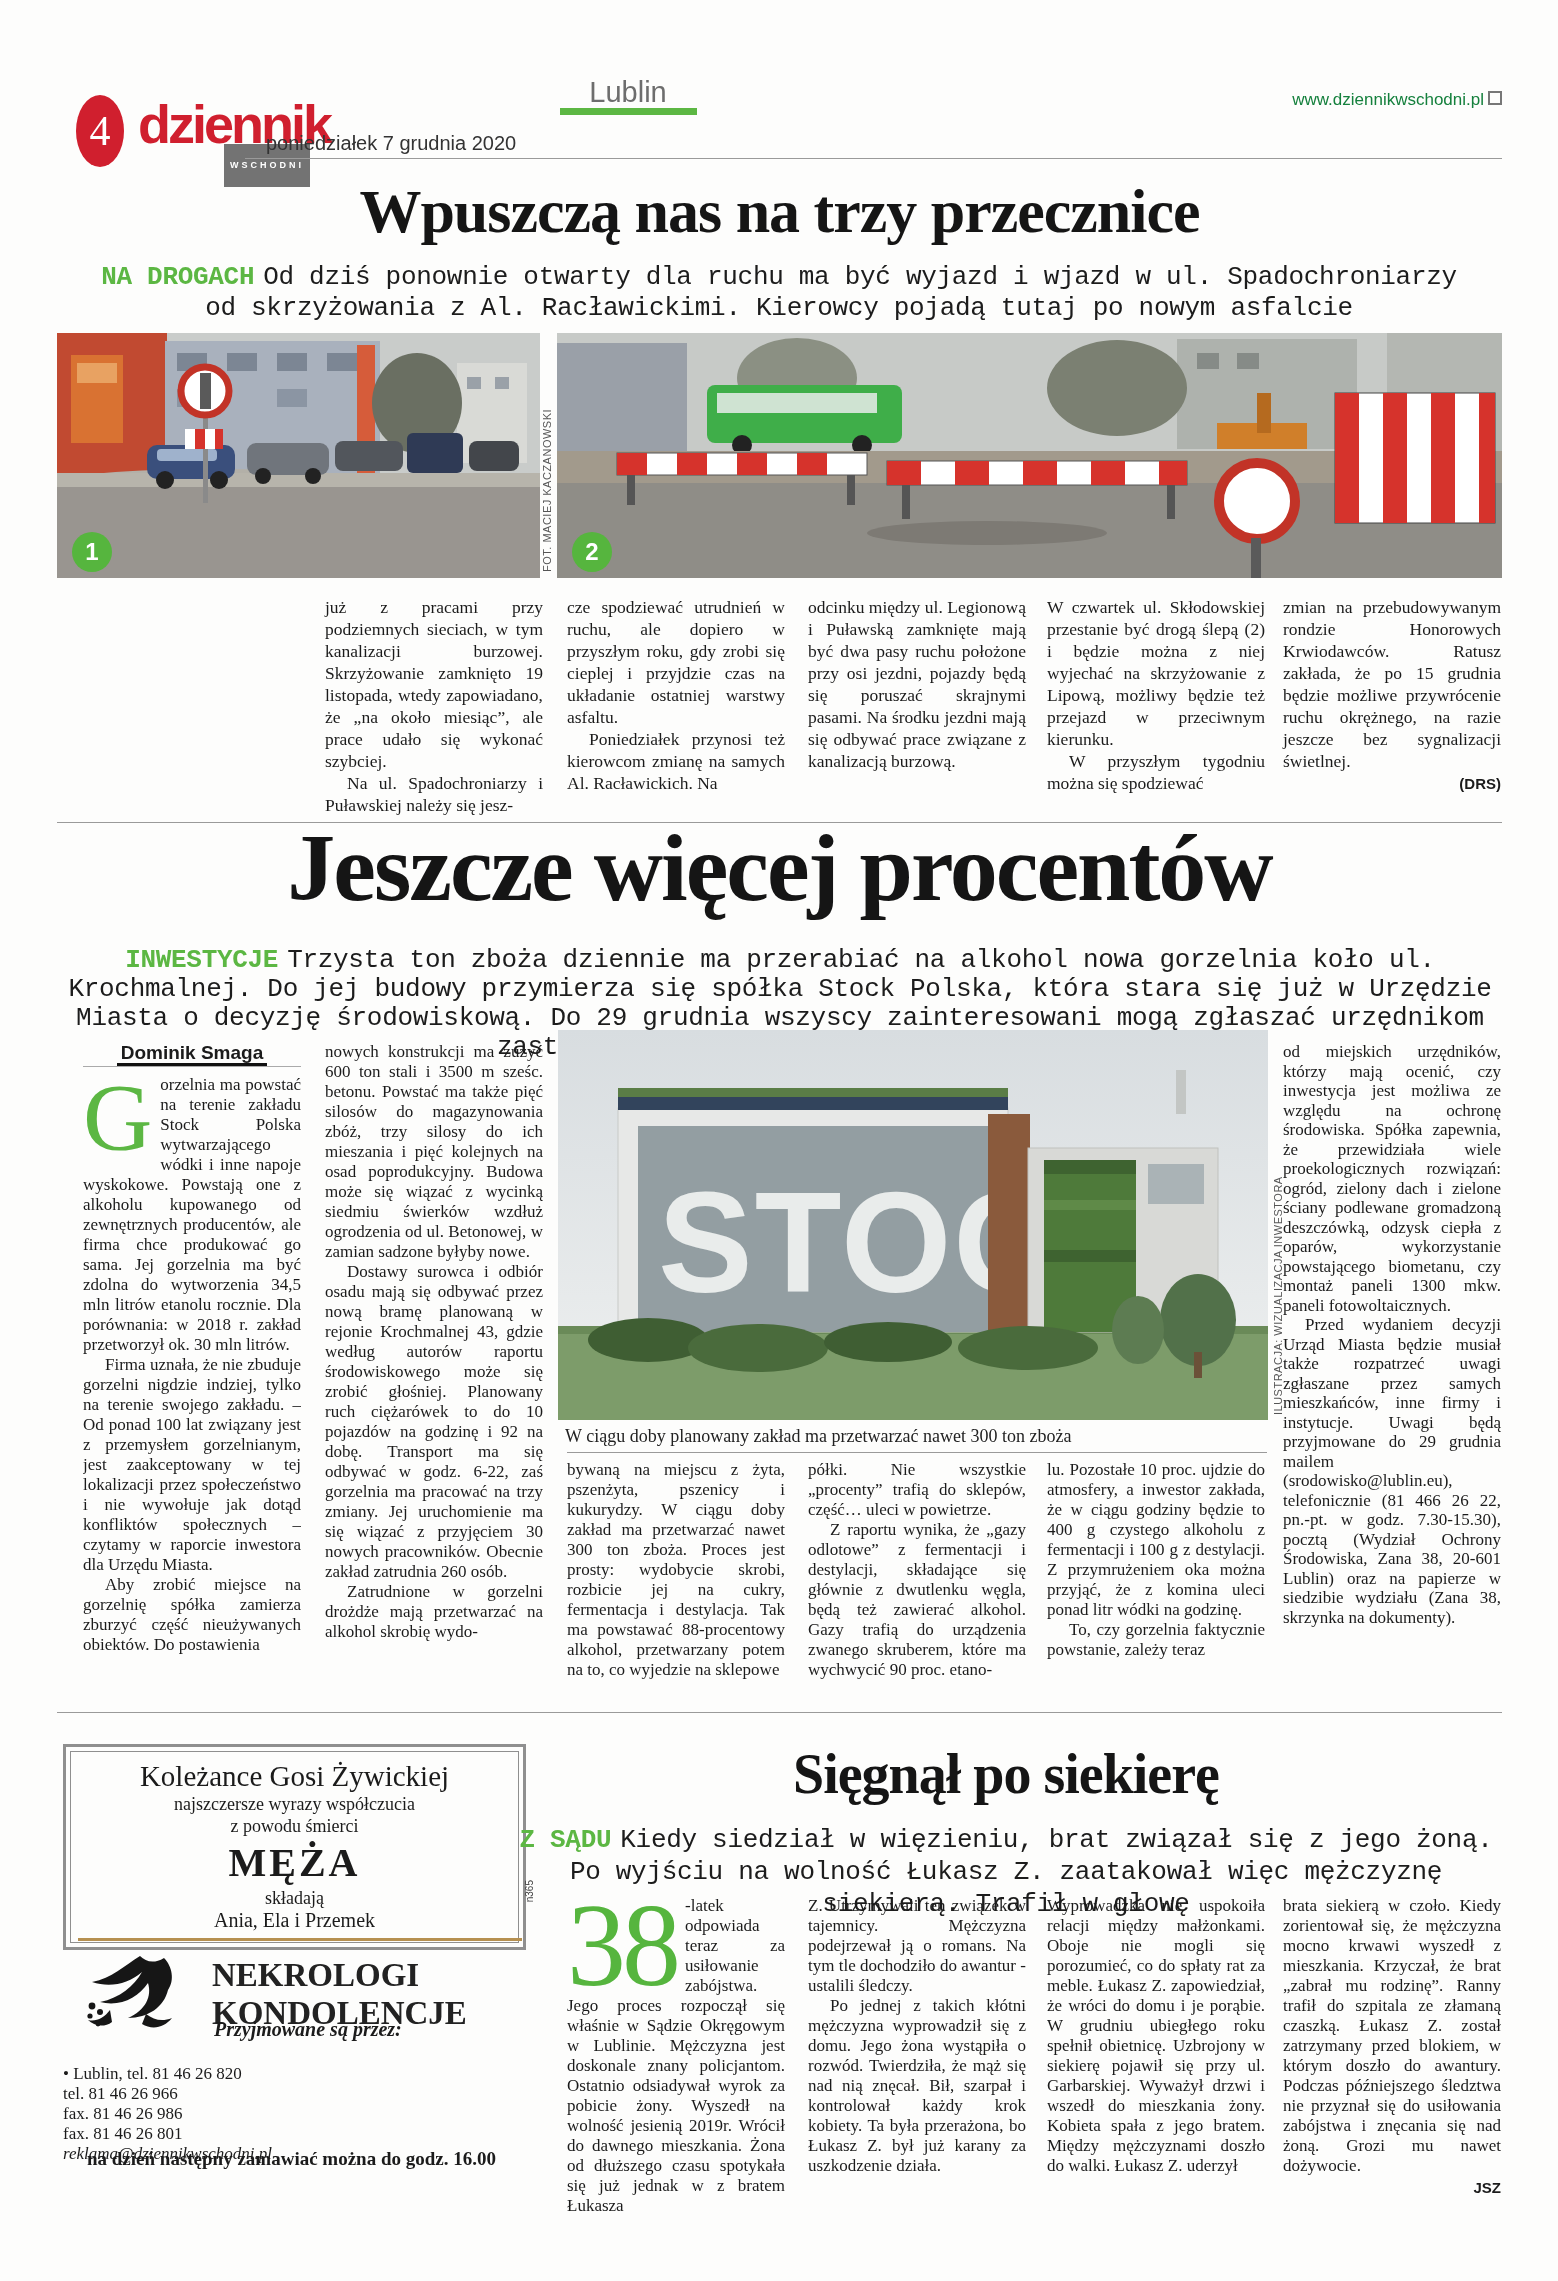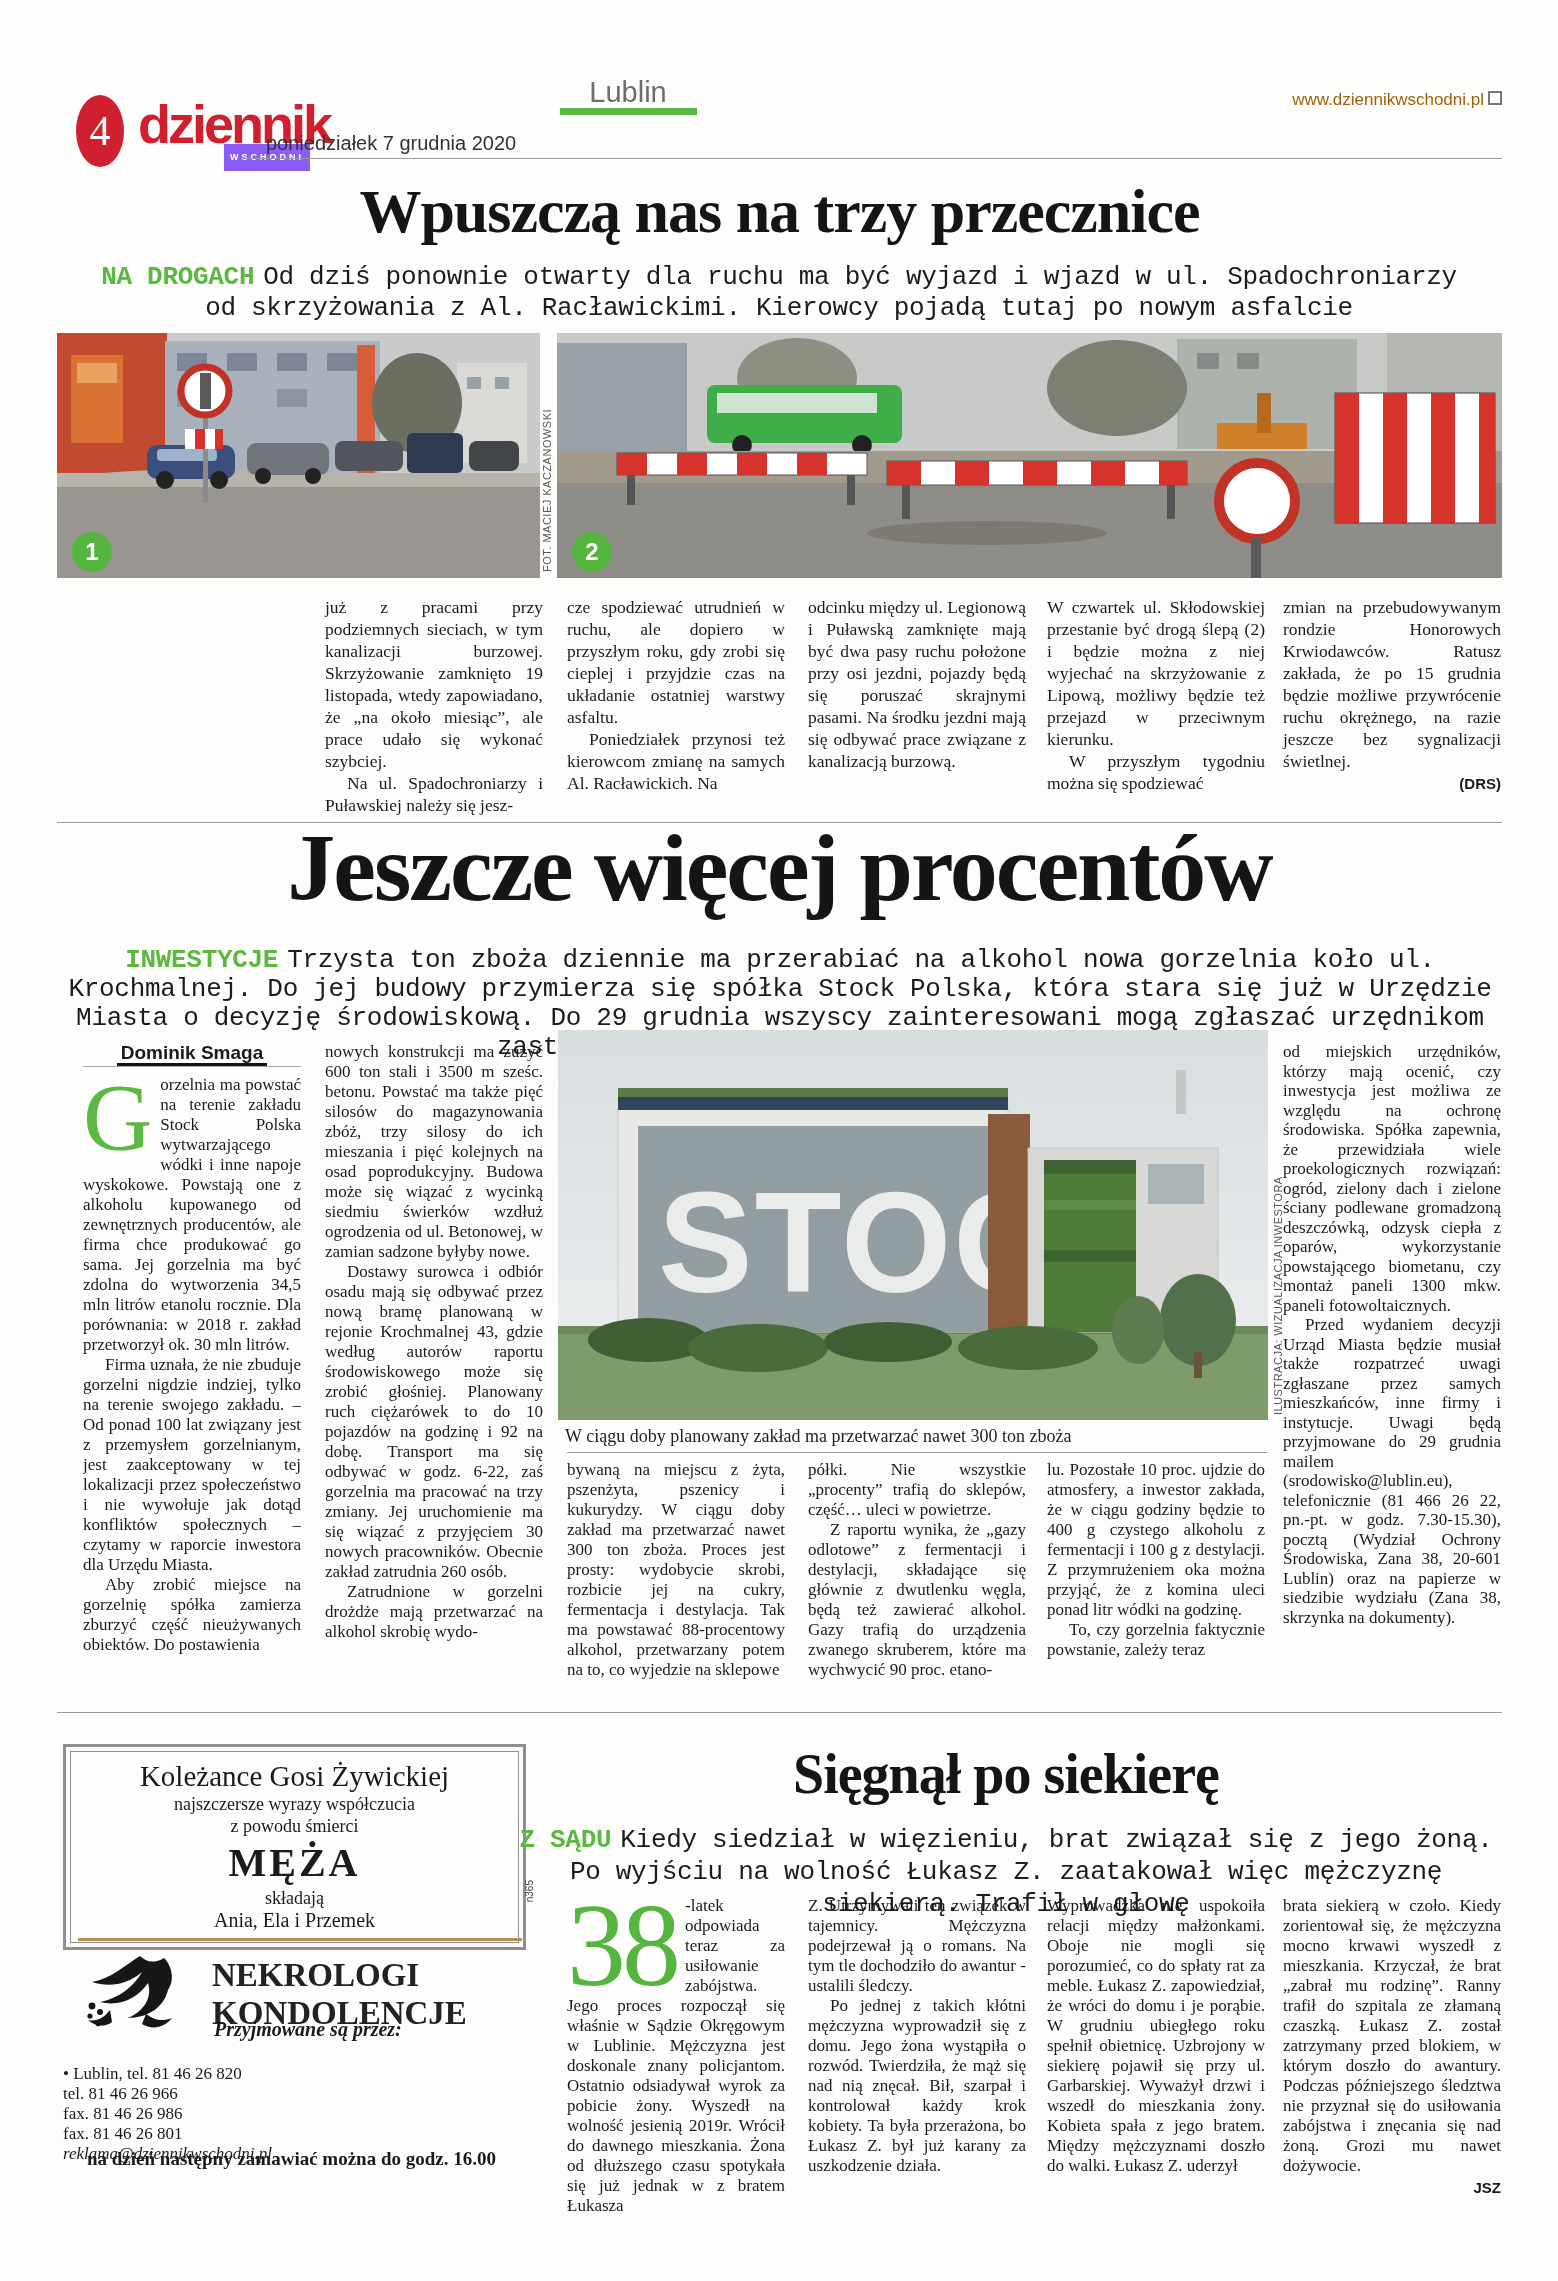--- a/index.html
+++ b/index.html
@@ -4,28 +4,28 @@
 <style>
   html,body{margin:0;padding:0;background:#e9e9e9;}
   .page{position:relative;width:1558px;height:2281px;background:#fdfdfc;margin:0 auto;
         overflow:hidden;font-family:"Liberation Serif","DejaVu Serif",serif;color:#1b1b1b;}
   
   .pagenum{position:absolute;left:76px;top:95px;width:48px;height:72px;background:#d01f2e;
            border-radius:50%;color:#fff;font:42px/72px "Liberation Serif",serif;text-align:center;}
   .logo{position:absolute;left:138px;top:92px;width:220px;height:70px;}
   .logo-main{font-family:"Liberation Sans",sans-serif;font-weight:bold;font-size:54px;
              letter-spacing:-3px;color:#d01f2e;line-height:64px;}
-  .logo-sub{position:absolute;left:86px;top:52px;background:#8b5cf6;color:#fff;
-            font:bold 9px/13px "Liberation Sans",sans-serif;letter-spacing:3px;padding:7px 6px;}
+  .logo-sub{position:absolute;left:86px;top:52px;background:#737373;color:#fff;
+            font:bold 9px/13px "Liberation Sans",sans-serif;letter-spacing:3px;padding:15px 6px;}
   .hdr-date{position:absolute;left:266px;top:132px;font:20px "Liberation Sans",sans-serif;color:#333;}
   .hdr-rule{position:absolute;left:245px;top:158px;width:1257px;height:1px;background:#9a9a9a;}
   .hdr-section{position:absolute;left:528px;top:76px;width:200px;text-align:center;
                font:29px "Liberation Sans",sans-serif;color:#6d6d6d;}
   .hdr-green{position:absolute;left:560px;top:108px;width:137px;height:7px;background:#5cb743;}
-  .hdr-site{position:absolute;right:56px;top:90px;font:17px "Liberation Sans",sans-serif;color:#a16207;}
+  .hdr-site{position:absolute;right:56px;top:90px;font:17px "Liberation Sans",sans-serif;color:#15803d;}
   .site-ico{display:inline-block;width:10px;height:10px;border:2px solid #777;margin-left:4px;}
   
   .headline{position:absolute;text-align:center;font-weight:bold;letter-spacing:-1px;color:#151515;}
   .h-a1{left:57px;top:178px;width:1445px;font-size:62px;line-height:66px;}
   .h-a2{left:57px;top:818px;width:1445px;font-size:96px;line-height:100px;letter-spacing:-2px;}
   .h-a3a{left:510px;top:1672px;width:992px;font-size:56px;line-height:60px;}
   .h-a3b{left:510px;top:1744px;width:992px;font-size:56px;line-height:60px;}
   .kicker{position:absolute;text-align:center;font-family:Liberation Mono, monospace;
           font-size:26px;line-height:31px;letter-spacing:-0.3px;color:#1c1c1c;}
   .k-a1{left:79px;top:262px;width:1400px;}

